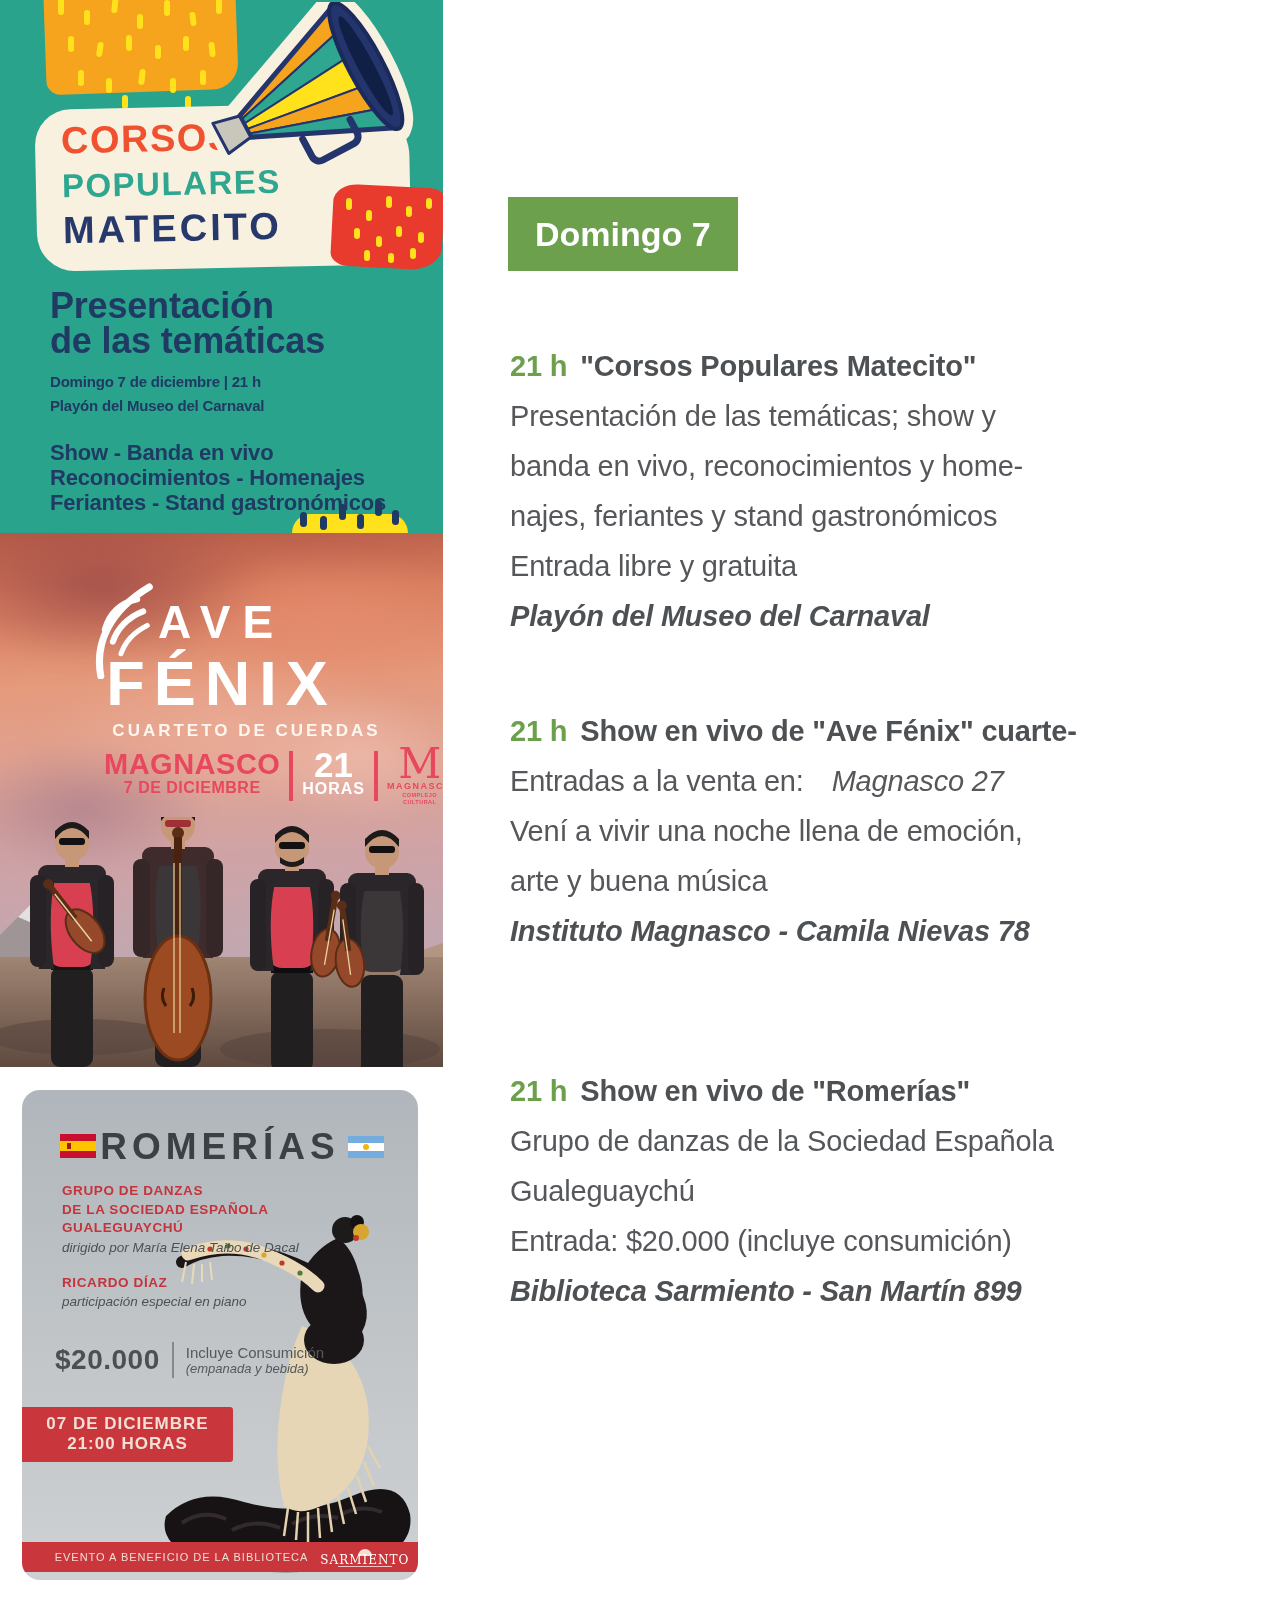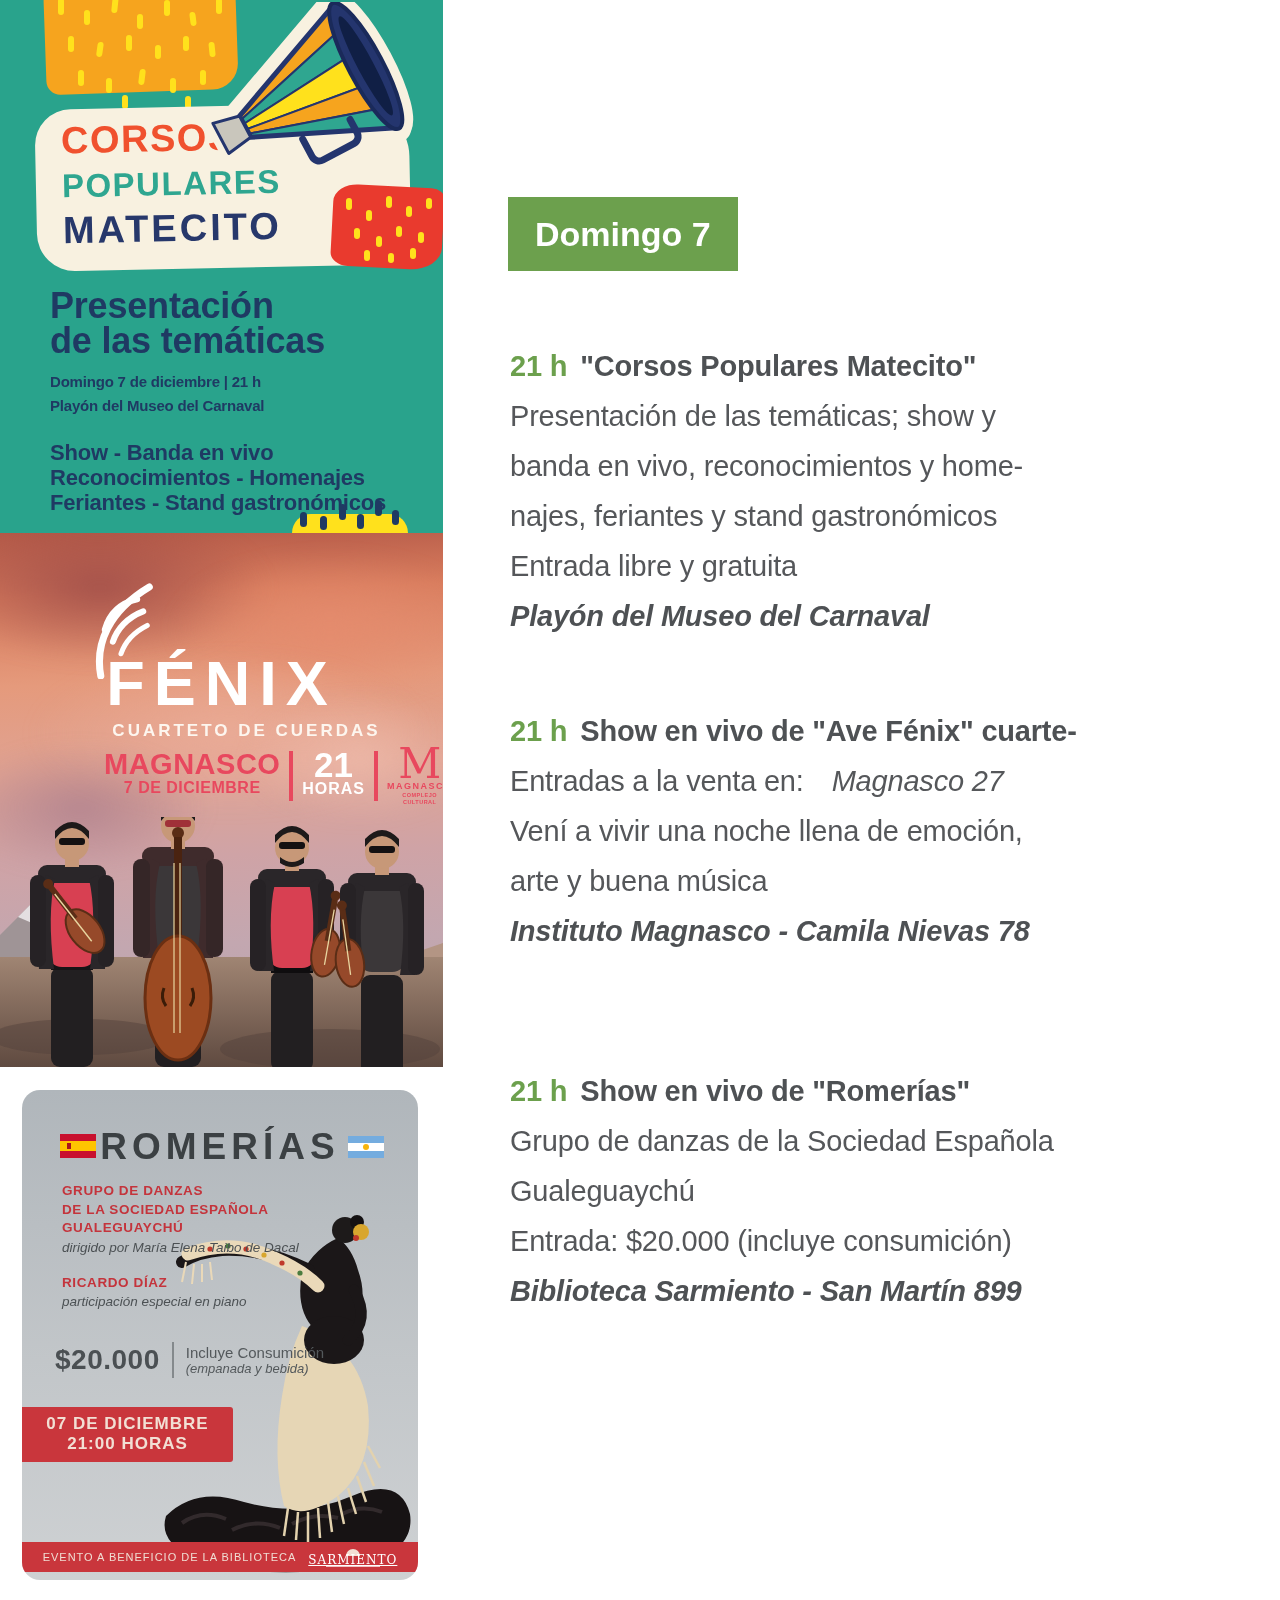--- a/index.html
+++ b/index.html
@@ -66,24 +66,24 @@
   .rom-price{left:33px;top:252px;display:flex;align-items:center;}
   .price-big{font-size:28px;font-weight:800;color:#4b5053;letter-spacing:0.5px;}
   .price-div{width:2px;height:36px;background:#84898c;margin:0 12px;}
   .price-n1{font-size:15px;color:#54595c;line-height:17px;}
   .price-n2{font-size:13px;font-style:italic;color:#54595c;line-height:15px;}
   .rom-datebox{left:0;top:317px;width:211px;height:55px;background:#c9363c;border-radius:0 3px 3px 0;
                color:#f2dfd4;text-align:center;font-weight:800;letter-spacing:1px;}
   .db1{margin-top:7px;font-size:17px;line-height:20px;}
   .db2{font-size:17px;line-height:20px;}
   .rom-footer{left:0;top:452px;width:396px;height:30px;background:#c9363c;
-              display:flex;align-items:center;justify-content:center;gap:12px;}
+              display:flex;align-items:center;justify-content:center;gap:12px;padding-left:12px;}
   .foot-txt{font-size:11px;color:#f0ddd3;letter-spacing:1px;}
   .sarm{display:flex;flex-direction:column;align-items:center;line-height:8px;}
-  .sarm-name{font-family:"DejaVu Serif",serif;font-size:12px;color:#ffffff;letter-spacing:1px;text-decoration:underline;}
+  .sarm-name{font-family:"DejaVu Serif",serif;font-size:12px;color:#ffffff;letter-spacing:1px;}
   .sarm-rule{width:54px;height:1px;background:rgba(255,255,255,.7);margin-top:2px;}
 
   
   .day-badge{left:508px;top:197px;height:74px;line-height:74px;padding:0 27px;
              background:#6ca04d;color:#ffffff;font-size:34px;font-weight:700;}
   .event{position:absolute;left:510px;color:#55575a;font-size:29px;letter-spacing:-0.2px;}
   .ev-line{height:50px;line-height:50px;white-space:nowrap;}
   .time{color:#6ca04d;font-weight:700;margin-right:13px;}
   .ttl{font-weight:700;color:#4e5154;}
   .venue{font-weight:700;font-style:italic;color:#4e5154;}
@@ -314,20 +314,21 @@
 
     <svg class="abs" style="left:86px;top:50px;width:72px;height:96px;" viewBox="0 0 70 95">
       <g stroke="#ffffff" fill="none" stroke-linecap="round">
         <path d="M62,4 C22,28 8,60 14,92" stroke-width="7"></path>
         <path d="M50,16 C32,20 22,32 18,46" stroke-width="6"></path>
         <path d="M56,28 C40,34 30,46 26,58" stroke-width="6"></path>
         <path d="M60,42 C48,48 38,58 34,70" stroke-width="5"></path>
       </g>
     </svg>
 
+    <div class="fx-ave">AVE</div>
     <div class="fx-fenix">FÉNIX</div>
     <div class="fx-sub">CUARTETO DE CUERDAS</div>
 
     <div class="fx-daterow">
       <div class="blk fx-red">
         <div class="dom1">MAGNASCO</div>
         <div class="dom2">7 DE DICIEMBRE</div>
       </div>
       <div class="vdiv"></div>
       <div class="blk">

